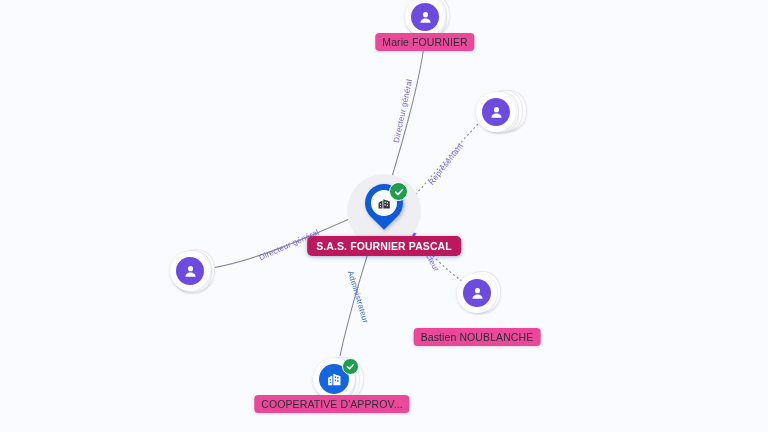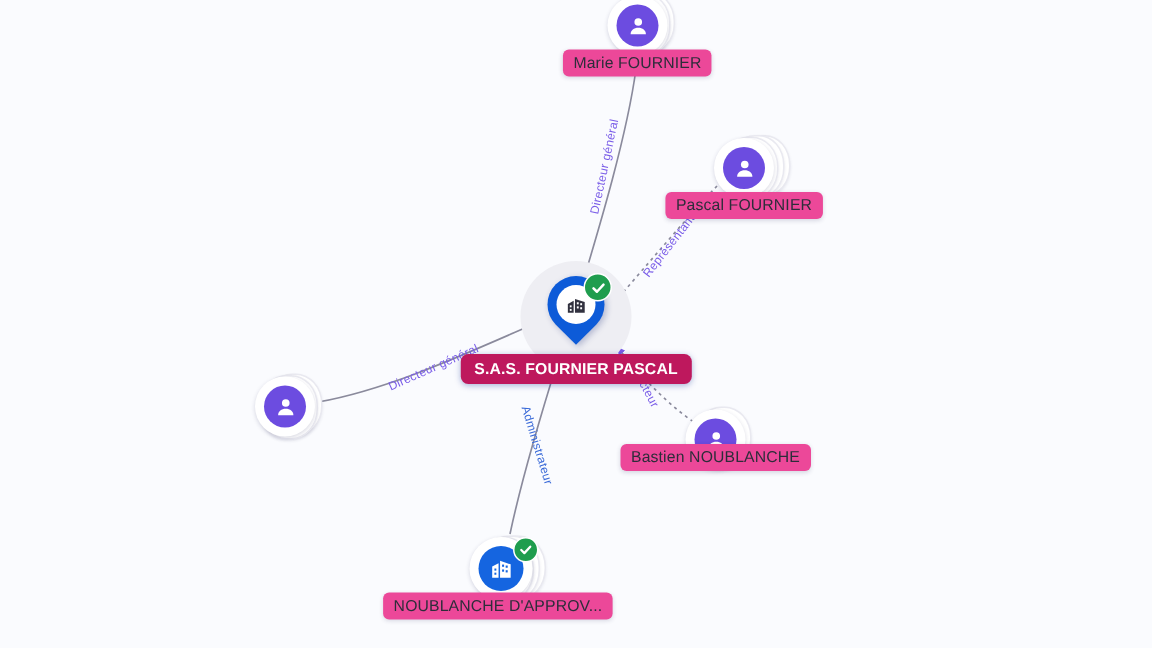--- a/index.html
+++ b/index.html
@@ -229,21 +229,20 @@
       <div class="stack-card" style="left:8px; top:2px; width:36px; height:40px; border-radius:18px/20px;"></div>
       <div class="person-ring"></div>
       <div class="person-avatar">
         <svg width="17" height="17" viewBox="0 0 24 24" fill="#ffffff">
           <circle cx="12" cy="8" r="3.6"></circle>
           <path d="M4.8 19.5c0-3.9 3.2-6.2 7.2-6.2s7.2 2.3 7.2 6.2z"></path>
         </svg>
       </div>
     </div>
   </div>
-  <div class="node-label" style="left:496px; top:128px;">Pascal FOURNIER</div>
 
   <div class="node" style="left:190px; top:271px;">
     <div class="person-wrap">
       <div class="stack-card" style="left:10px; top:1px; width:36px; height:40px; border-radius:18px/20px;"></div>
       <div class="stack-card" style="left:6px; top:2px; width:37px; height:41px; border-radius:18px/20px;"></div>
       <div class="person-ring"></div>
       <div class="person-avatar">
         <svg width="17" height="17" viewBox="0 0 24 24" fill="#ffffff">
           <circle cx="12" cy="8" r="3.6"></circle>
           <path d="M4.8 19.5c0-3.9 3.2-6.2 7.2-6.2s7.2 2.3 7.2 6.2z"></path>
@@ -257,21 +256,21 @@
       <div class="stack-card" style="left:9px; top:1px; width:36px; height:40px; border-radius:18px/20px;"></div>
       <div class="person-ring"></div>
       <div class="person-avatar">
         <svg width="17" height="17" viewBox="0 0 24 24" fill="#ffffff">
           <circle cx="12" cy="8" r="3.6"></circle>
           <path d="M4.8 19.5c0-3.9 3.2-6.2 7.2-6.2s7.2 2.3 7.2 6.2z"></path>
         </svg>
       </div>
     </div>
   </div>
-  <div class="node-label" style="left:477px; top:296px;">Bastien NOUBLANCHE</div>
+  <div class="node-label" style="left:477px; top:328px;">Bastien NOUBLANCHE</div>
 
   <div class="node" style="left:334px; top:379px;">
     <div class="coop-wrap">
       <div class="stack-card" style="left:16px; top:2px; width:36px; height:41px; border-radius:18px/21px;"></div>
       <div class="stack-card" style="left:11px; top:2px; width:37px; height:42px; border-radius:18px/21px;"></div>
       <div class="stack-card" style="left:6px; top:3px; width:38px; height:42px; border-radius:19px/21px;"></div>
       <div class="coop-ring"></div>
       <div class="coop-icon">
         <svg width="17" height="17" viewBox="0 0 24 24" fill="#ffffff">
           <path d="M3 20V9.5l6-3.2V20H3z"></path>
@@ -284,21 +283,21 @@
           <rect x="5.1" y="15.2" width="1.8" height="2" fill="#1565e0"></rect>
         </svg>
       </div>
       <div class="verified" style="left:32px; top:3px;">
         <svg width="9" height="9" viewBox="0 0 24 24" fill="none" stroke="#ffffff" stroke-width="4" stroke-linecap="round" stroke-linejoin="round">
           <path d="M4 12.5 L9.5 18 L20 6.5"></path>
         </svg>
       </div>
     </div>
   </div>
-  <div class="node-label" style="left:332px; top:395px;">NOUBLANCHE D'APPROV...</div>
+  <div class="node-label" style="left:332px; top:395px;">COOPERATIVE D'APPROV...</div>
 
   <div class="node" style="left:384px; top:211px;">
     <div class="pin-wrap">
       <div class="pin-halo"></div>
       <div class="pin"></div>
       <div class="pin-inner">
         <svg width="15" height="15" viewBox="0 0 24 24" fill="#32323f">
           <path d="M2.5 20V10.6l6.2-3.4V20H2.5z"></path>
           <path d="M10.1 20V5.2l10.4 3.4V20H10.1z"></path>
           <rect x="12.1" y="8.8" width="2" height="2.2" fill="#ffffff"></rect>

